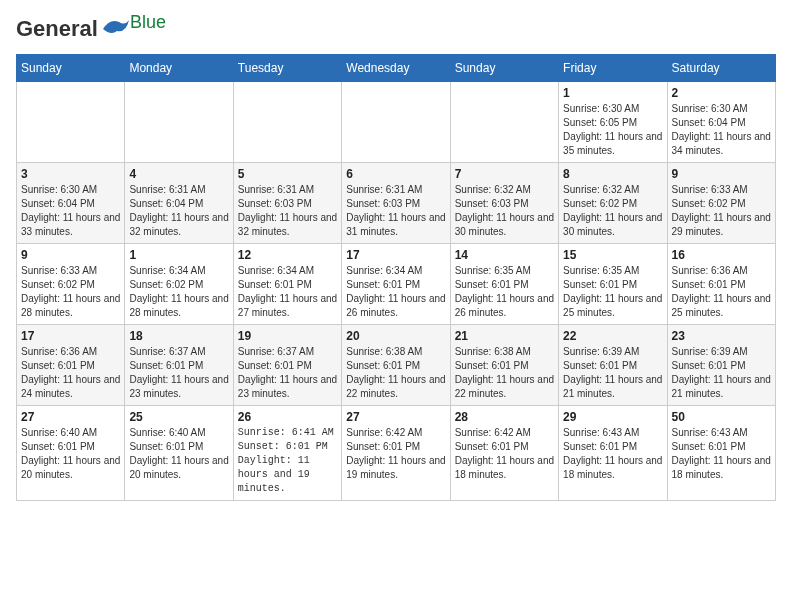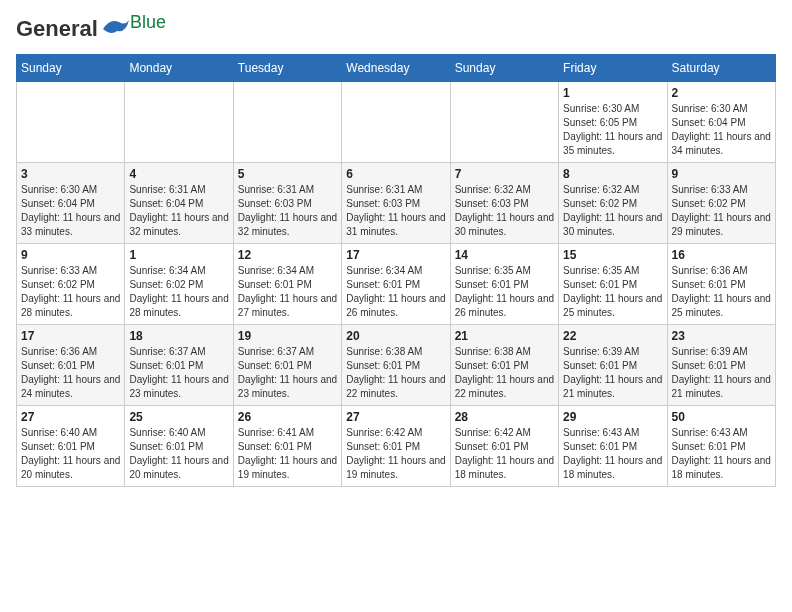--- a/index.html
+++ b/index.html
@@ -263,21 +263,21 @@
 Daylight: 11 hours and 20 minutes.</div>
         </td>
         <td>
           <div class="day-num">25</div>
           <div class="day-info" style="white-space: pre-line;">Sunrise: 6:40 AM
 Sunset: 6:01 PM
 Daylight: 11 hours and 20 minutes.</div>
         </td>
         <td>
           <div class="day-num">26</div>
-          <div class="day-info" style="white-space: pre-line;">Sunrise: 6:41 AM
+          <div class="day-info" style="white-space: pre-line; font-family: Liberation Mono, monospace;">Sunrise: 6:41 AM
 Sunset: 6:01 PM
 Daylight: 11 hours and 19 minutes.</div>
         </td>
         <td>
           <div class="day-num">27</div>
           <div class="day-info" style="white-space: pre-line;">Sunrise: 6:42 AM
 Sunset: 6:01 PM
 Daylight: 11 hours and 19 minutes.</div>
         </td>
         <td>

